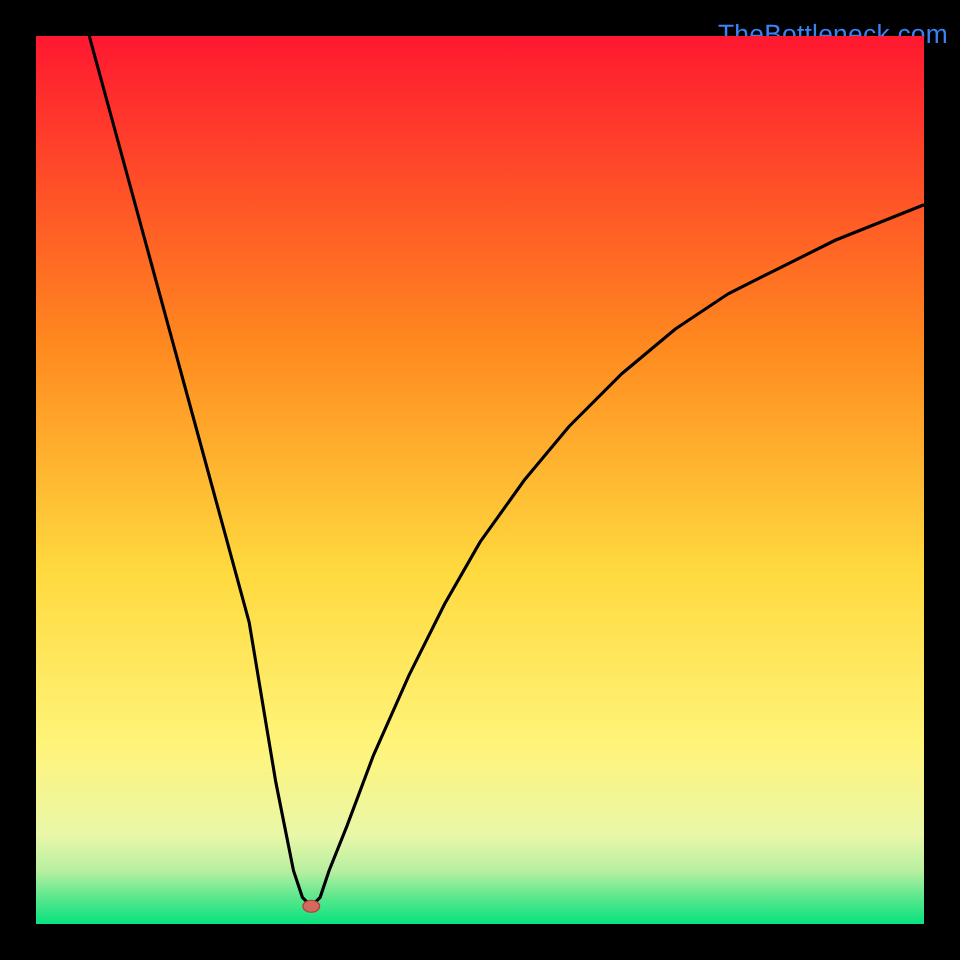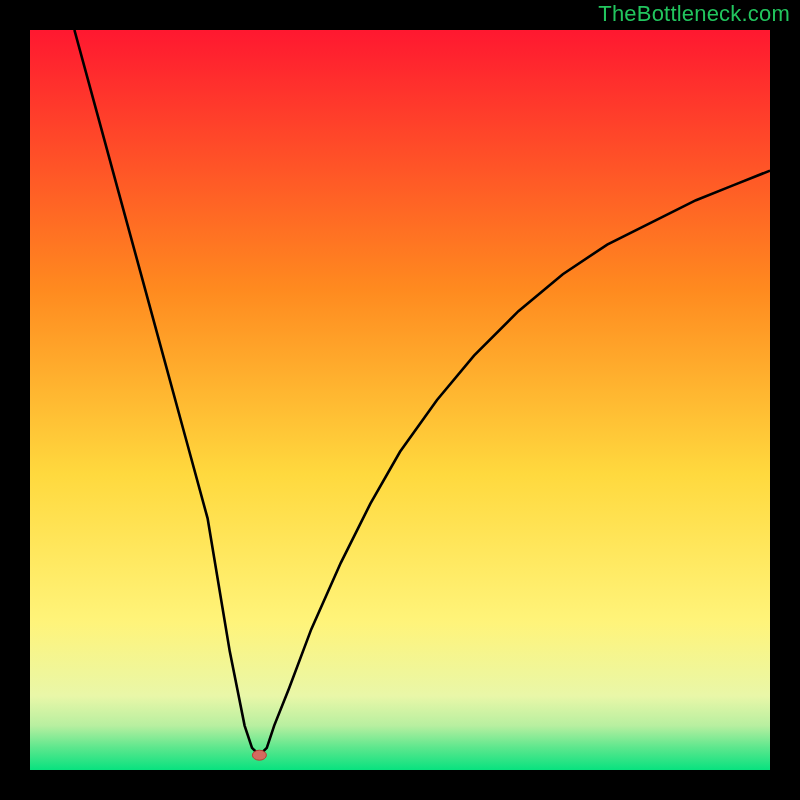--- a/index.html
+++ b/index.html
@@ -12,23 +12,23 @@
     overflow: hidden;
   }
   .frame {
     position: relative;
     width: 800px;
     height: 800px;
     background: #000;
   }
   .watermark {
     position: absolute;
-    top: 1px;
+    top: 16px;
     right: 10px;
-    color: #22c55e;
+    color: #3b82f6;
     font-size: 22px;
     font-weight: 400;
     letter-spacing: 0.2px;
     user-select: none;
   }
   .plot-wrap {
     position: absolute;
     left: 30px;
     top: 30px;
     width: 740px;

